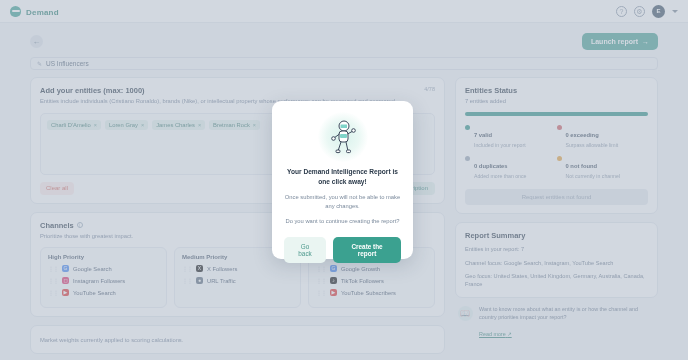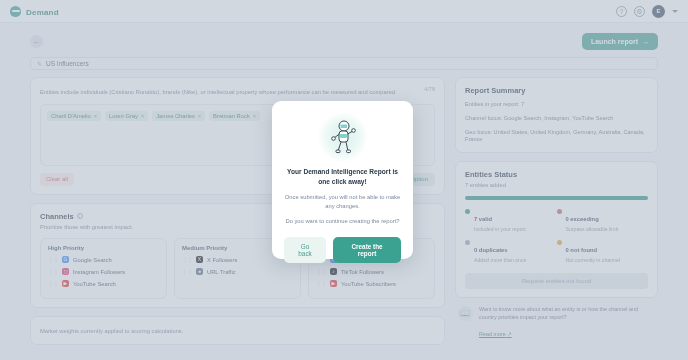--- a/index.html
+++ b/index.html
@@ -205,20 +205,21 @@
       <span class="name-val">US Influencers</span>
     </div>
 
     <div class="cols">
 
       <div class="col-left">
 
         <div class="card">
           <div class="entity-head">
             <div>
+              <div class="card-title">Add your entities (max: 1000)</div>
               <div class="card-sub">Entities include individuals (Cristiano Ronaldo), brands (Nike), or intellectual property whose performance can be measured and compared.</div>
             </div>
             <div class="counter">4/78</div>
           </div>
 
           <div class="chips-box">
             <div class="chip">
               <span>Charli D'Amelio</span>
               <span class="chip-x">×</span>
             </div>
@@ -306,27 +307,20 @@
           </div>
         </div>
 
         <div class="card countries-card">
           <div class="card-sub">Market weights currently applied to scoring calculations.</div>
         </div>
 
       </div>
 
       <div class="col-right">
-
-        <div class="card">
-          <div class="card-title">Report Summary</div>
-          <div class="sum-line">Entities in your report: 7</div>
-          <div class="sum-line">Channel focus: Google Search, Instagram, YouTube Search</div>
-          <div class="sum-line">Geo focus: United States, United Kingdom, Germany, Australia, Canada, France</div>
-        </div>
 
         <div class="card">
           <div class="card-title">Entities Status</div>
           <div class="card-sub">7 entities added</div>
           <div class="status-bar"></div>
           <div class="stat-grid">
             <div class="stat">
               <span class="stat-dot" style="background:#2f9287"></span>
               <span>
                 <span class="stat-main">7 valid</span>
@@ -349,20 +343,27 @@
             </div>
             <div class="stat">
               <span class="stat-dot" style="background:#e8a33d"></span>
               <span>
                 <span class="stat-main">0 not found</span>
                 <span class="stat-sub" style="display:block">Not currently in channel</span>
               </span>
             </div>
           </div>
           <button class="req-btn">Request entities not found</button>
+        </div>
+
+        <div class="card">
+          <div class="card-title">Report Summary</div>
+          <div class="sum-line">Entities in your report: 7</div>
+          <div class="sum-line">Channel focus: Google Search, Instagram, YouTube Search</div>
+          <div class="sum-line">Geo focus: United States, United Kingdom, Germany, Australia, Canada, France</div>
         </div>
 
         <div class="help-row">
           <div class="help-icon">📖</div>
           <div>
             <div class="help-text">Want to know more about what an entity is or how the channel and country priorities impact your report?</div>
             <a class="help-link">
               <span>Read more</span>
               <span>↗</span>
             </a>

